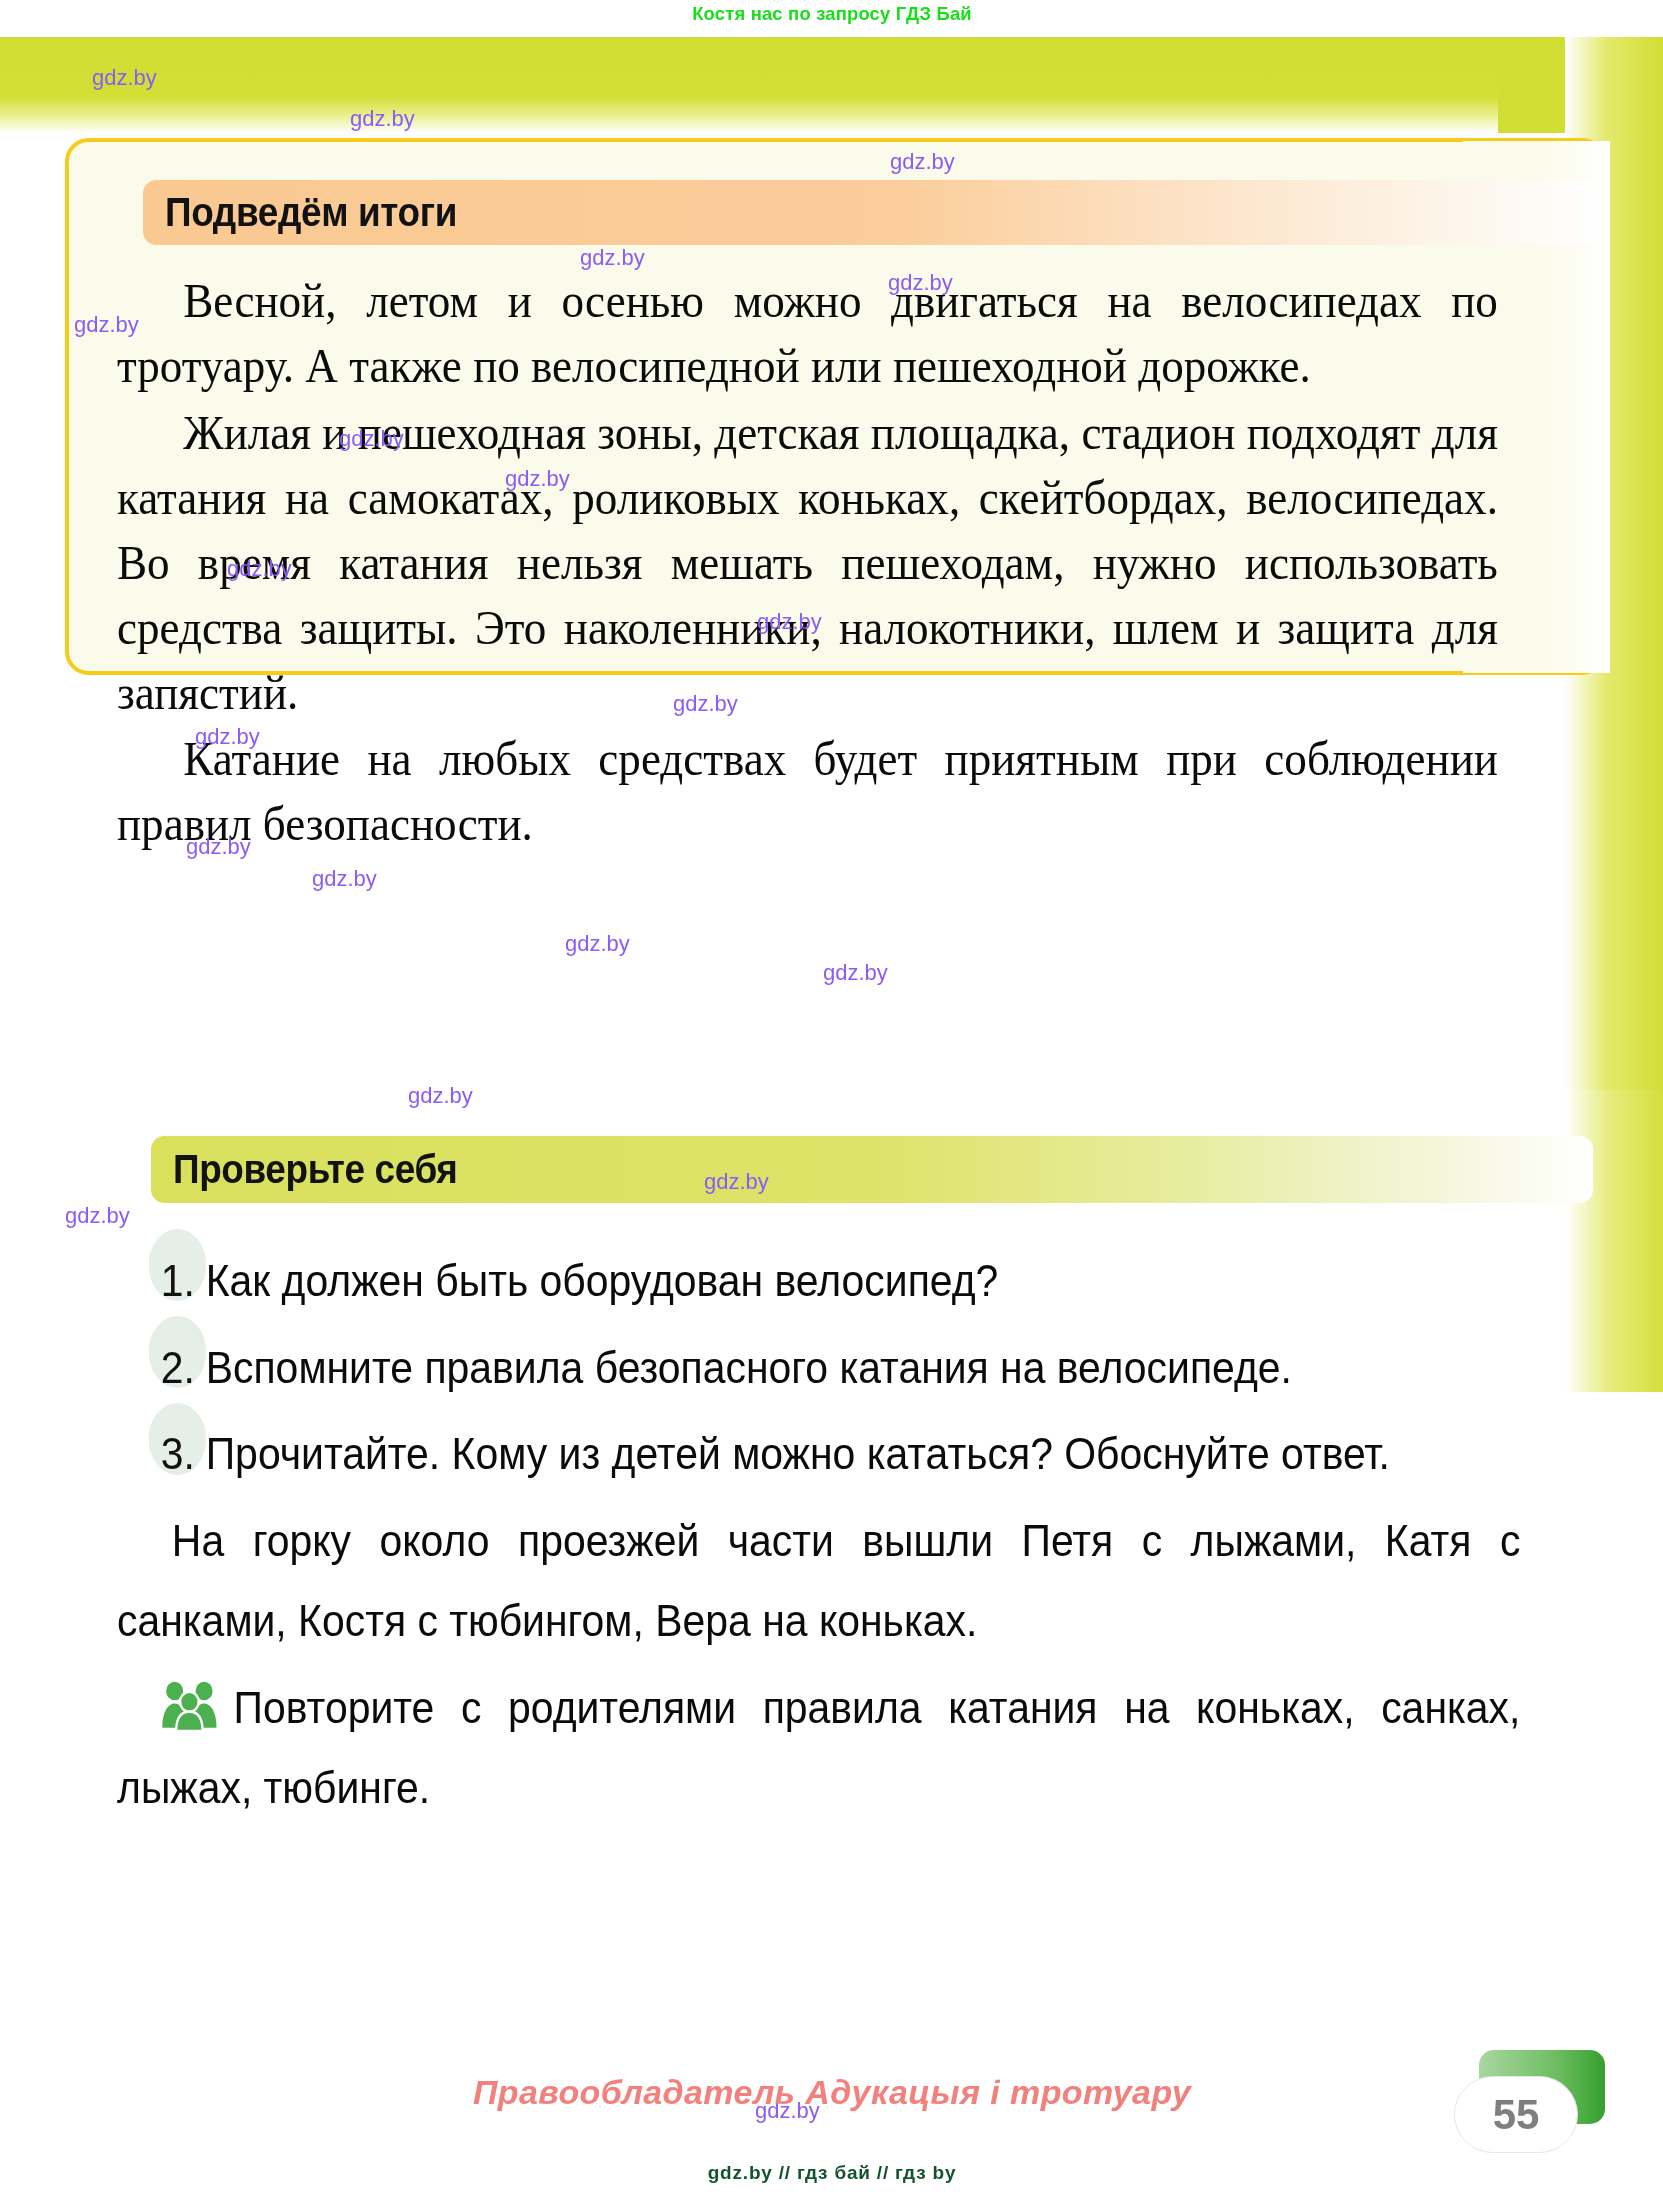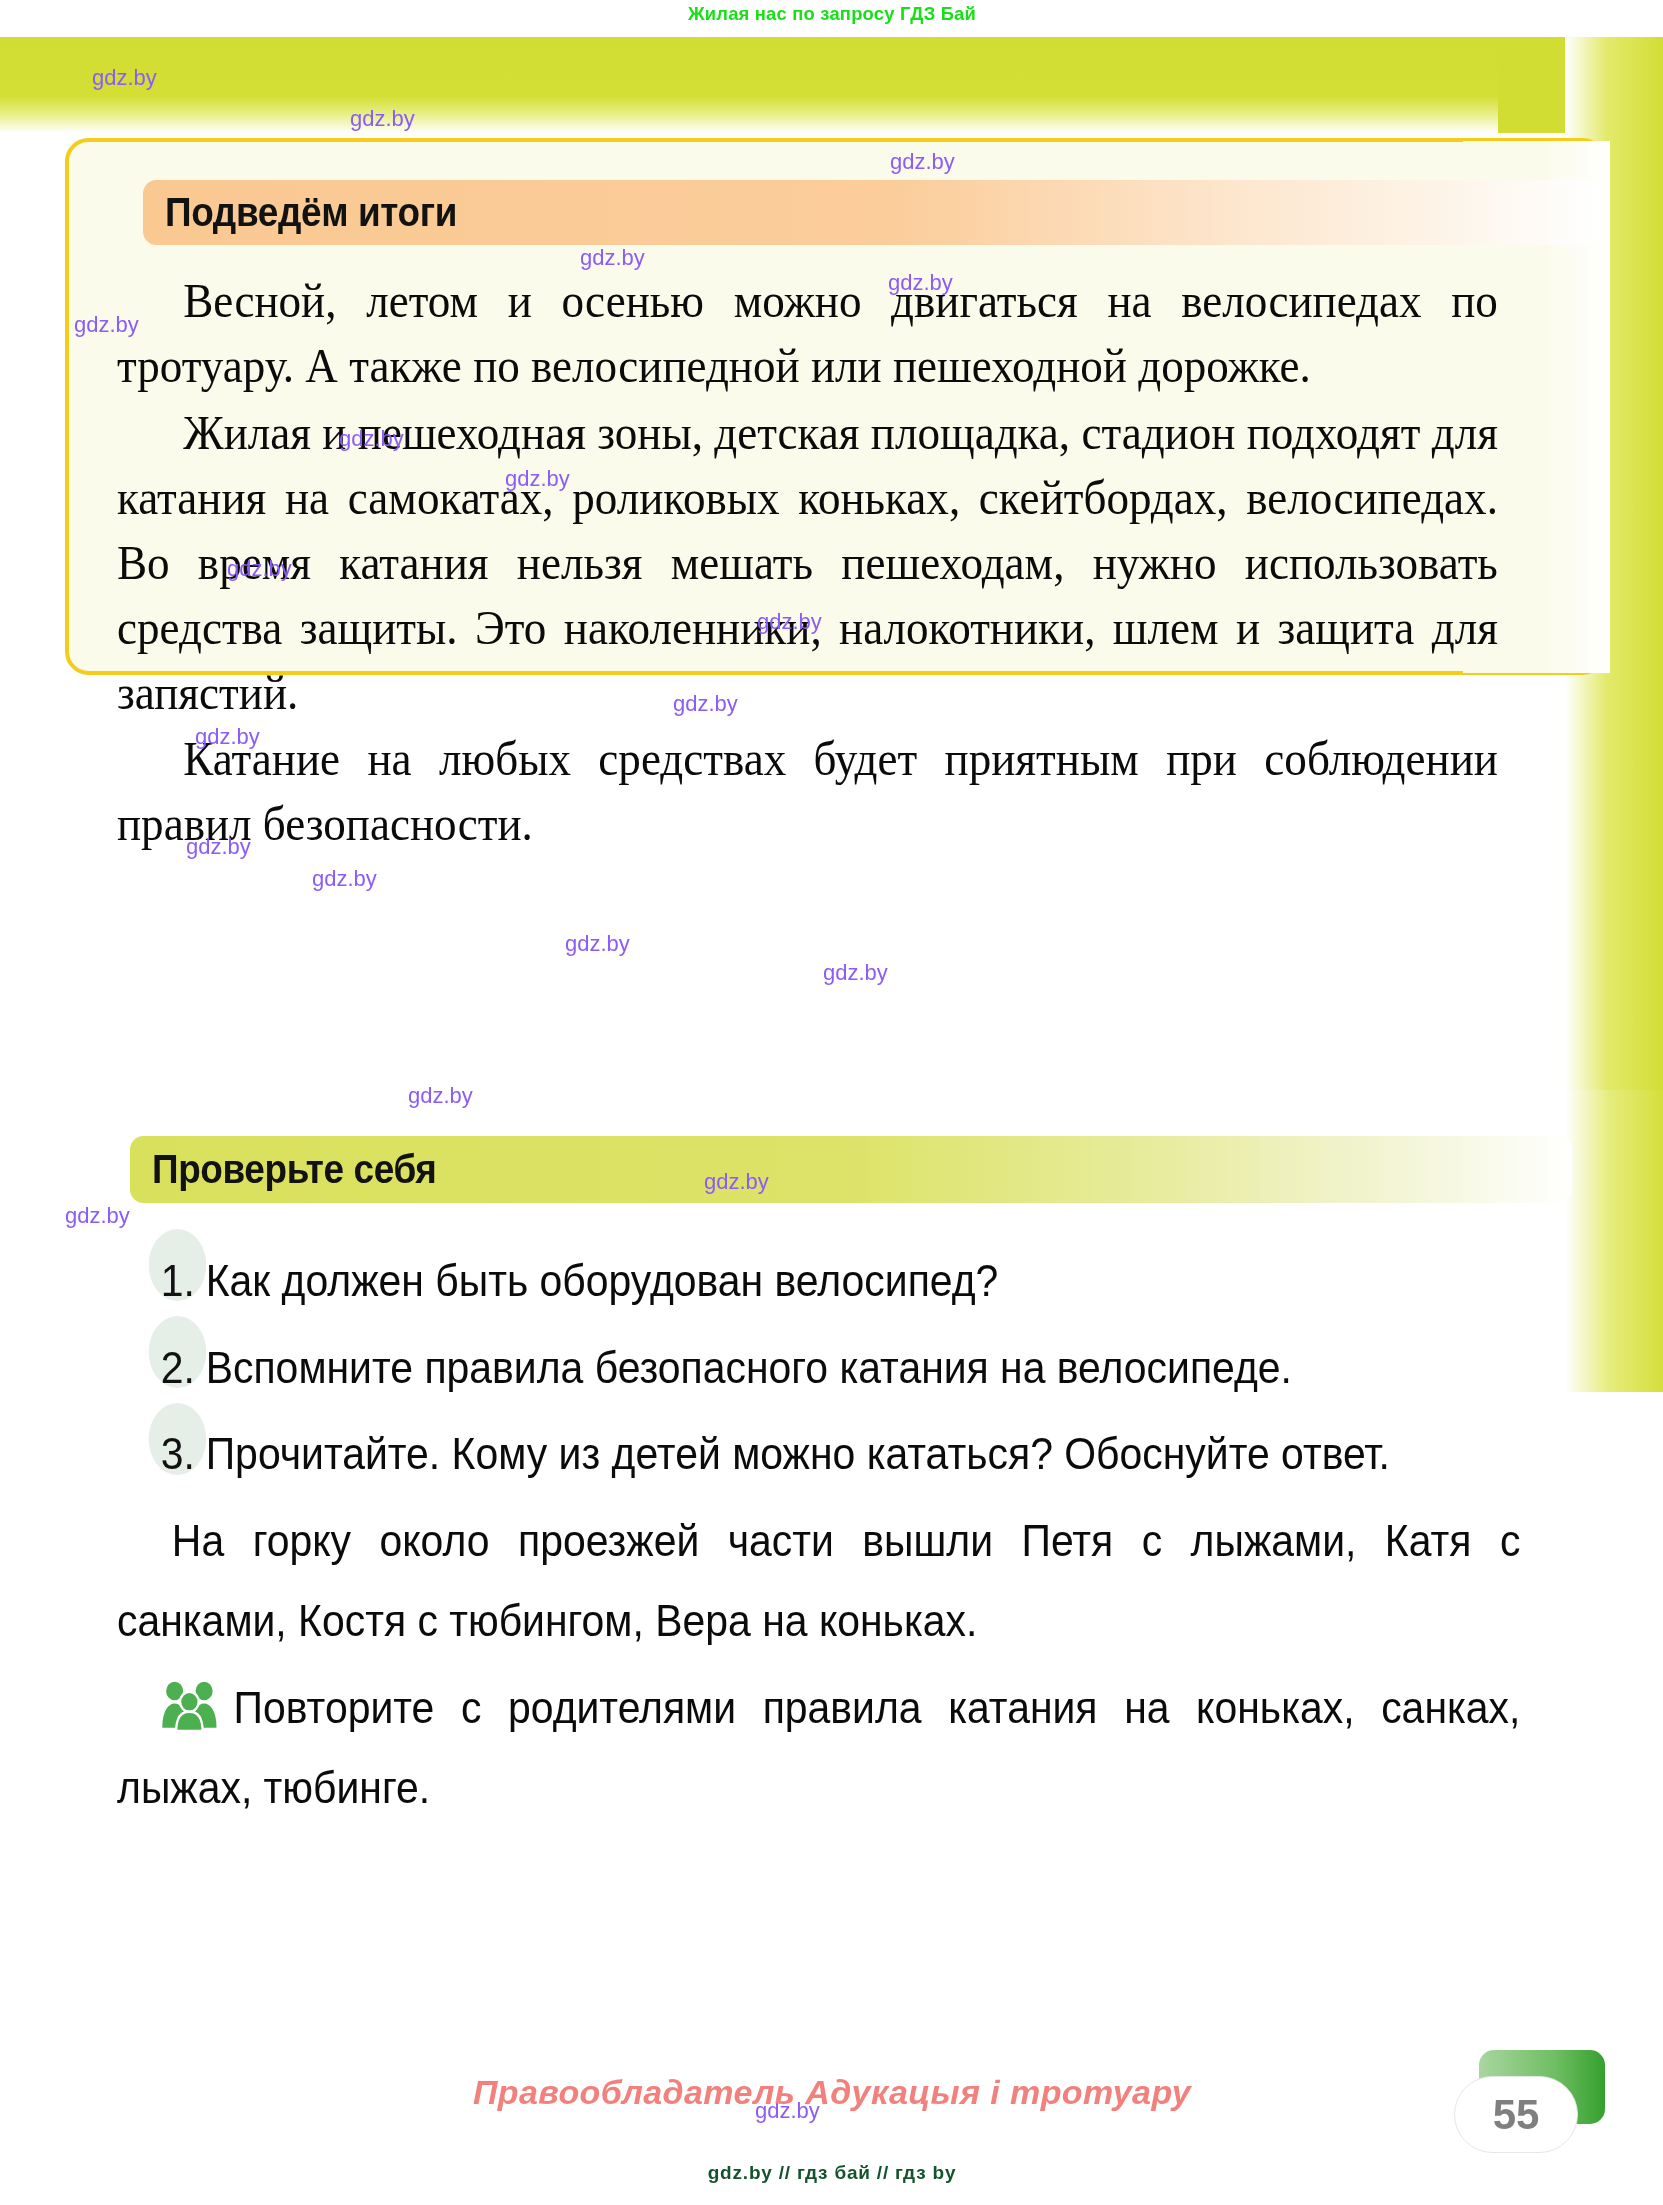--- a/index.html
+++ b/index.html
@@ -73,21 +73,21 @@
     font-family:"Liberation Sans", sans-serif;
     color:#121212; letter-spacing:-0.4px;
     white-space:nowrap;
     transform:scaleX(.9); transform-origin:left center;
   }
   #hdr-summary{
     left:143px; top:180px; width:1455px; height:65px;
     background:linear-gradient(to right,#fac992 0%,#fbcd9b 52%,#fde7cf 76%,#fdf5ea 90%,#ffffff 100%);
   }
   #hdr-check{
-    left:130px; top:1136px; width:1442px; height:67px;
+    left:151px; top:1136px; width:1442px; height:67px;
     background:linear-gradient(to right,#d9e05c 0%,#dde368 50%,#e8ecA0 72%,#f3f5d6 88%,#ffffff 100%);
   }
 
   
   .serif-block{
     position:absolute; z-index:5;
     left:117px; top:268px; width:1501px;
     font-family:"Liberation Serif", "DejaVu Serif", serif;
     font-size:49px;
     line-height:65px;
@@ -182,21 +182,21 @@
 </style>
 </head>
 <body>
 
 <div class="deco-top"></div>
 <div class="deco-notch"></div>
 <div class="deco-right"></div>
 <div class="deco-right-2"></div>
 
 <div class="top-banner">
-  <span>Жилая нас по запросу ГДЗ Бай</span>
+  <span>Костя нас по запросу ГДЗ Бай</span>
 </div>
 
 <div class="frame"></div>
 <div class="frame-mask-right"></div>
 
 <div class="hdr" id="hdr-summary">
   <h2>Подведём итоги</h2>
 </div>
 
 <div class="serif-block">

